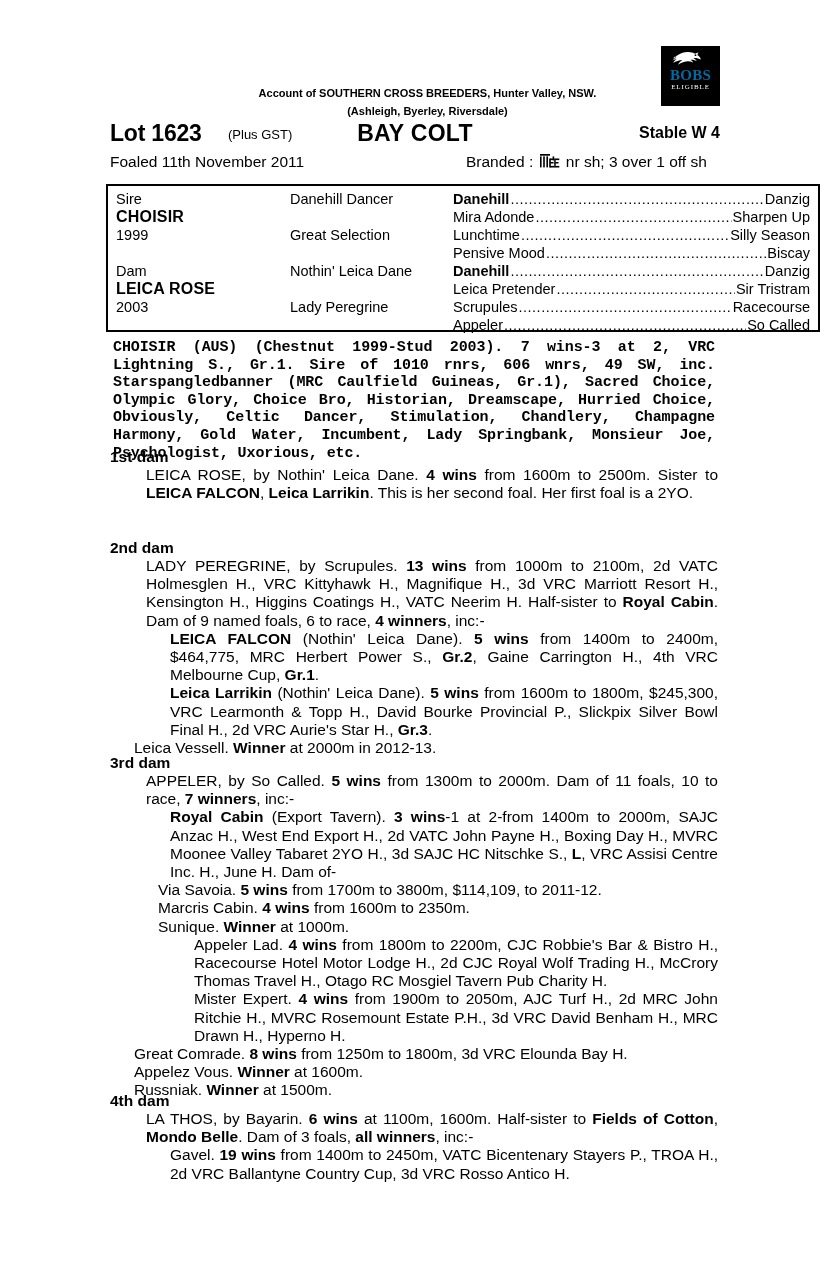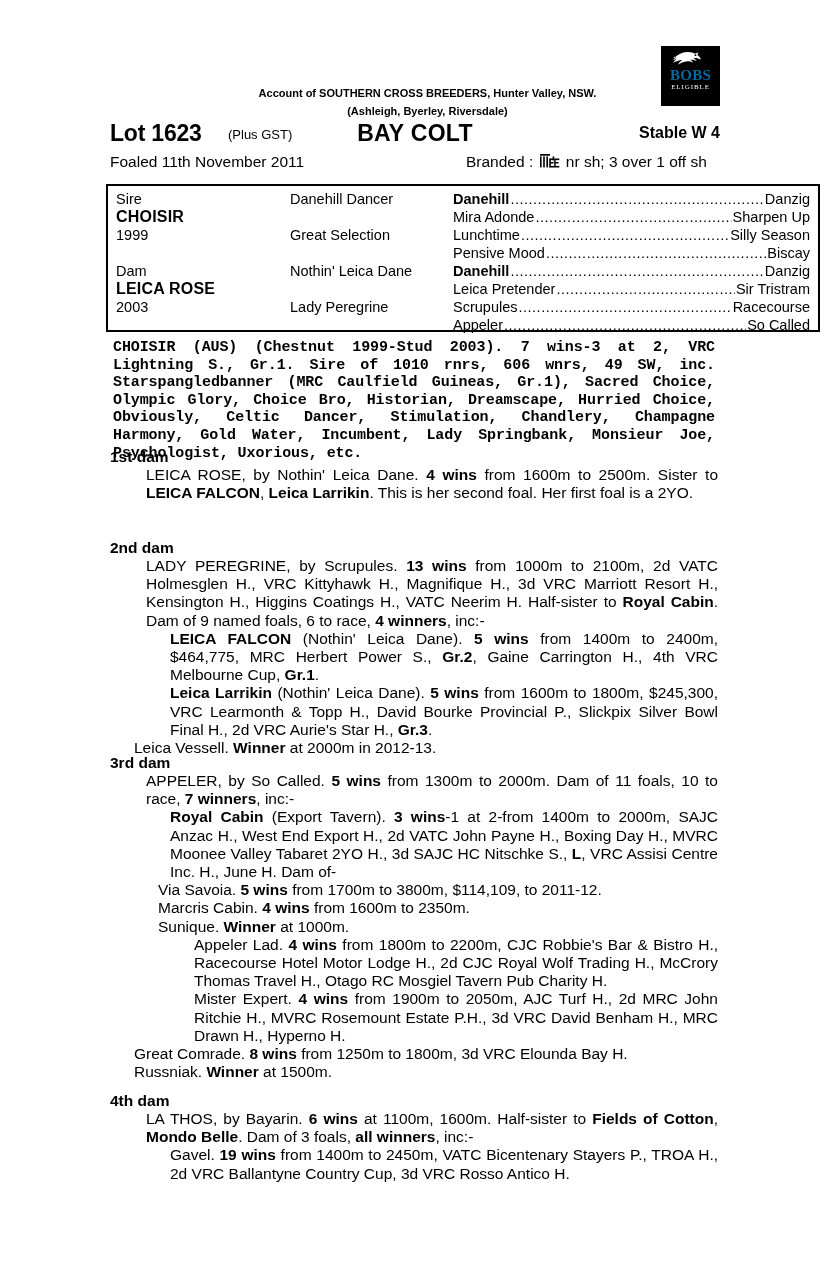--- a/index.html
+++ b/index.html
@@ -364,20 +364,21 @@
   <div class="dam-head" style="top:753px;">3rd dam</div>
   <div class="dam-body" style="top:772px;">
     <p class="hang1"><span>APPELER, by So Called. </span><span class="bold">5 wins</span><span> from 1300m to 2000m. Dam of 11 foals, 10 to race, </span><span class="bold">7 winners</span><span>, inc:-</span></p>
     <p class="hang2"><span class="bold">Royal Cabin</span><span> (Export Tavern). </span><span class="bold">3 wins</span><span>-1 at 2-from 1400m to 2000m, SAJC Anzac H., West End Export H., 2d VATC John Payne H., Boxing Day H., MVRC Moonee Valley Tabaret 2YO H., 3d SAJC HC Nitschke S., </span><span class="bold">L</span><span>, VRC Assisi Centre Inc. H., June H. Dam of-</span></p>
     <p class="hang-flat2 nojust"><span>Via Savoia. </span><span class="bold">5 wins</span><span> from 1700m to 3800m, $114,109, to 2011-12.</span></p>
     <p class="hang-flat2 nojust"><span>Marcris Cabin. </span><span class="bold">4 wins</span><span> from 1600m to 2350m.</span></p>
     <p class="hang-flat2 nojust"><span>Sunique. </span><span class="bold">Winner</span><span> at 1000m.</span></p>
     <p class="hang3"><span>Appeler Lad. </span><span class="bold">4 wins</span><span> from 1800m to 2200m, CJC Robbie's Bar &amp; Bistro H., Racecourse Hotel Motor Lodge H., 2d CJC Royal Wolf Trading H., McCrory Thomas Travel H., Otago RC Mosgiel Tavern Pub Charity H.</span></p>
     <p class="hang3"><span>Mister Expert. </span><span class="bold">4 wins</span><span> from 1900m to 2050m, AJC Turf H., 2d MRC John Ritchie H., MVRC Rosemount Estate P.H., 3d VRC David Benham H., MRC Drawn H., Hyperno H.</span></p>
     <p class="hang-flat1 nojust"><span>Great Comrade. </span><span class="bold">8 wins</span><span> from 1250m to 1800m, 3d VRC Elounda Bay H.</span></p>
+    <p class="hang-flat1 nojust"><span>Appelez Vous. </span><span class="bold">Winner</span><span> at 1600m.</span></p>
     <p class="hang-flat1 nojust"><span>Russniak. </span><span class="bold">Winner</span><span> at 1500m.</span></p>
   </div>
 
   <div class="dam-head" style="top:1091px;">4th dam</div>
   <div class="dam-body" style="top:1110px;">
     <p class="hang1"><span>LA THOS, by Bayarin. </span><span class="bold">6 wins</span><span> at 1100m, 1600m. Half-sister to </span><span class="bold">Fields of Cotton</span><span>, </span><span class="bold">Mondo Belle</span><span>. Dam of 3 foals, </span><span class="bold">all winners</span><span>, inc:-</span></p>
     <p class="hang2"><span>Gavel. </span><span class="bold">19 wins</span><span> from 1400m to 2450m, VATC Bicentenary Stayers P., TROA H., 2d VRC Ballantyne Country Cup, 3d VRC Rosso Antico H.</span></p>
   </div>
 
 </div>

